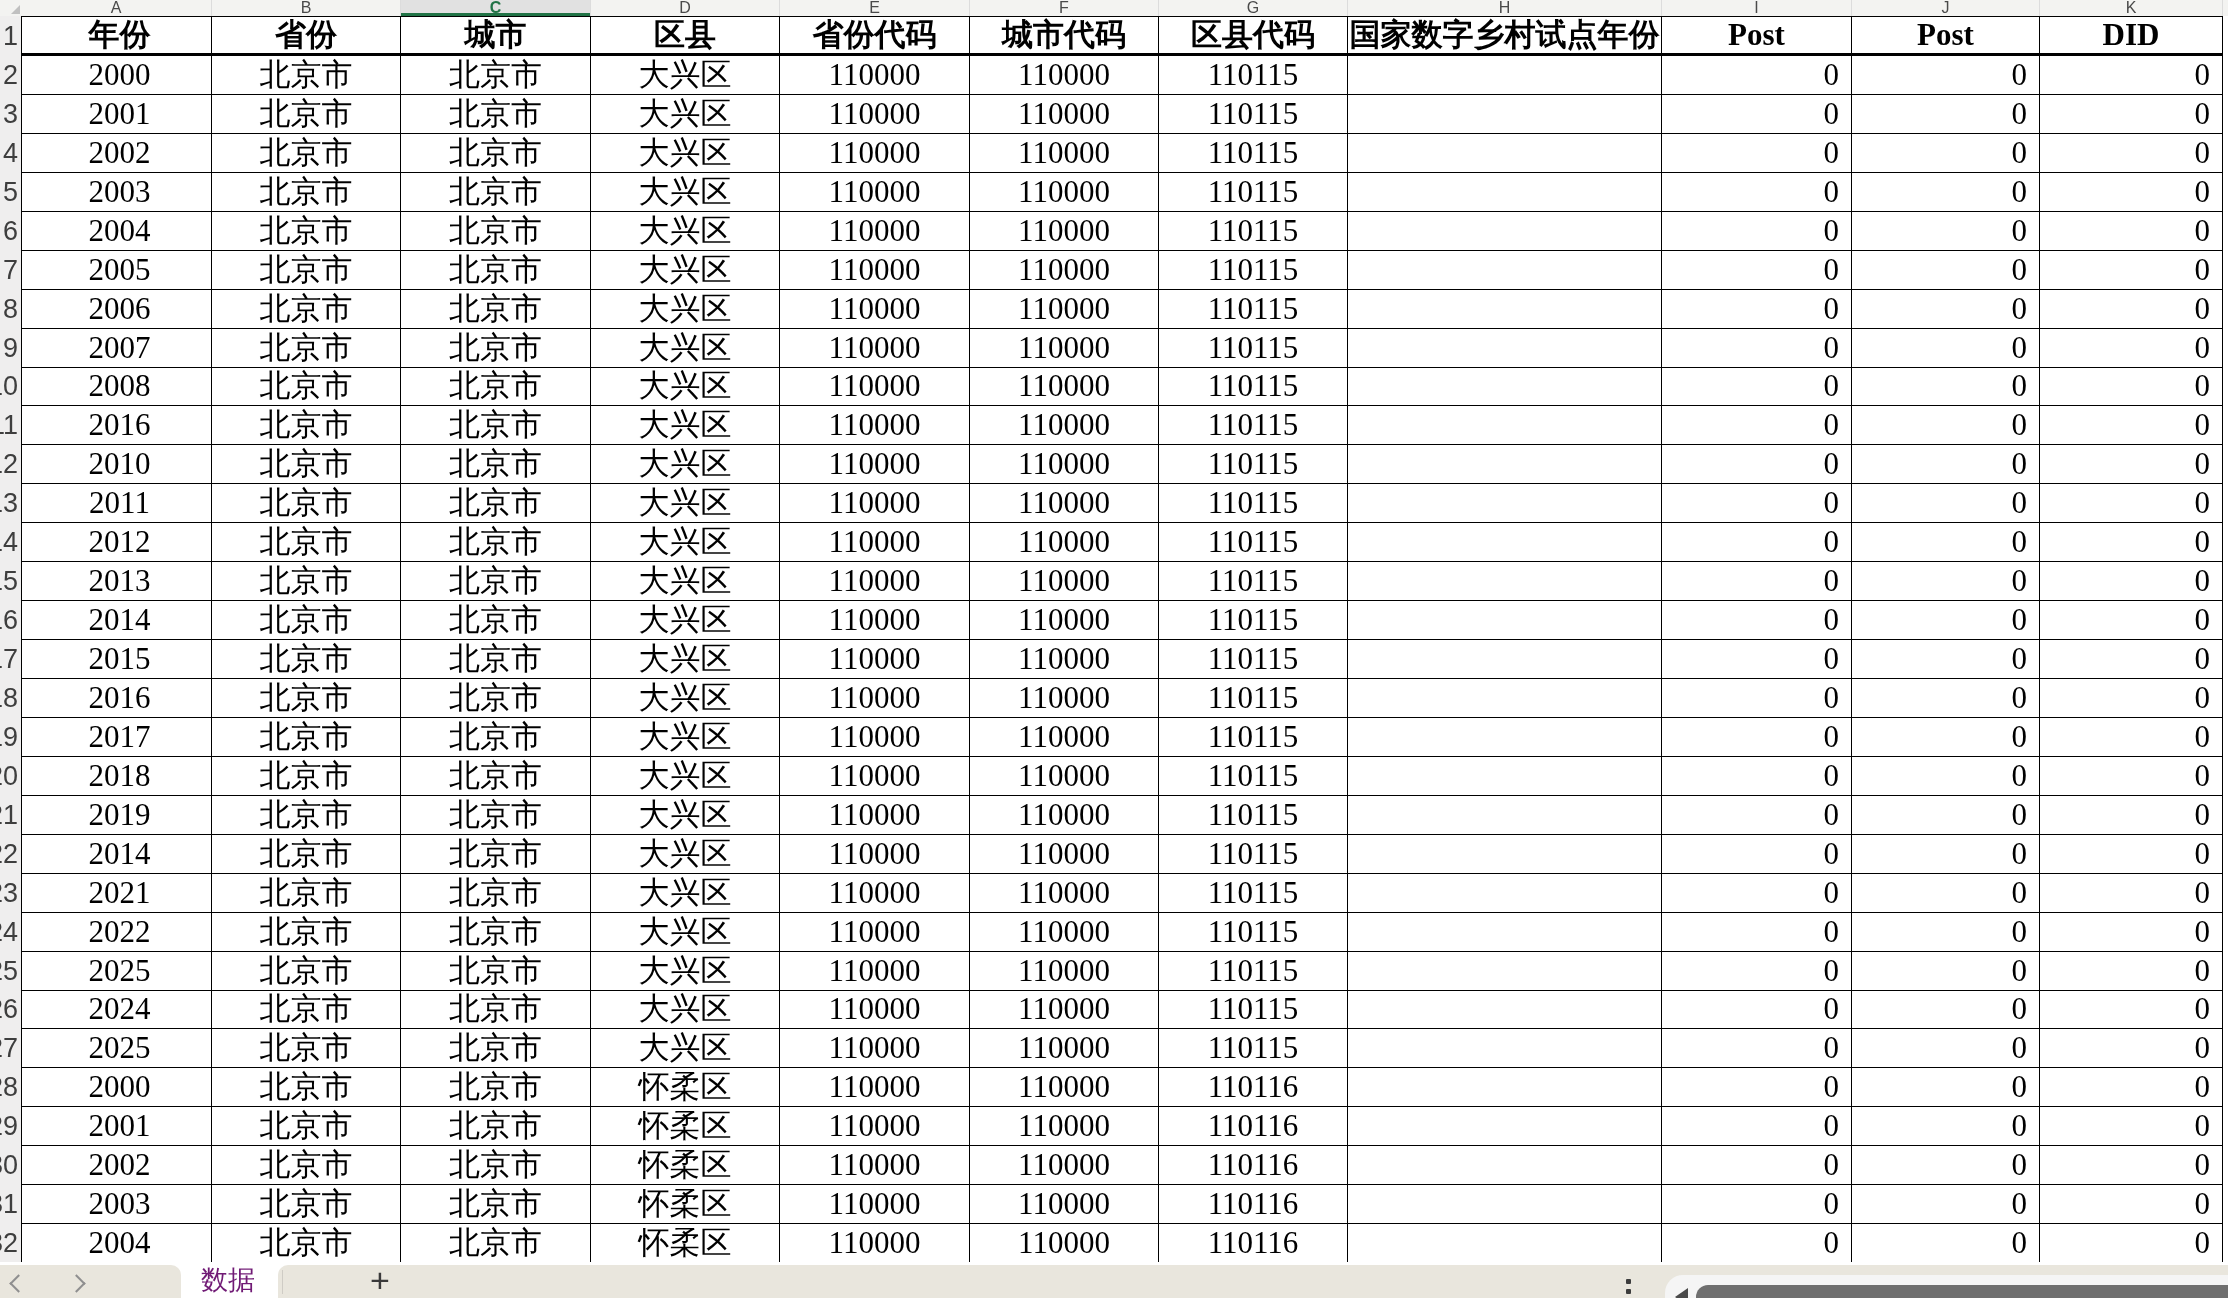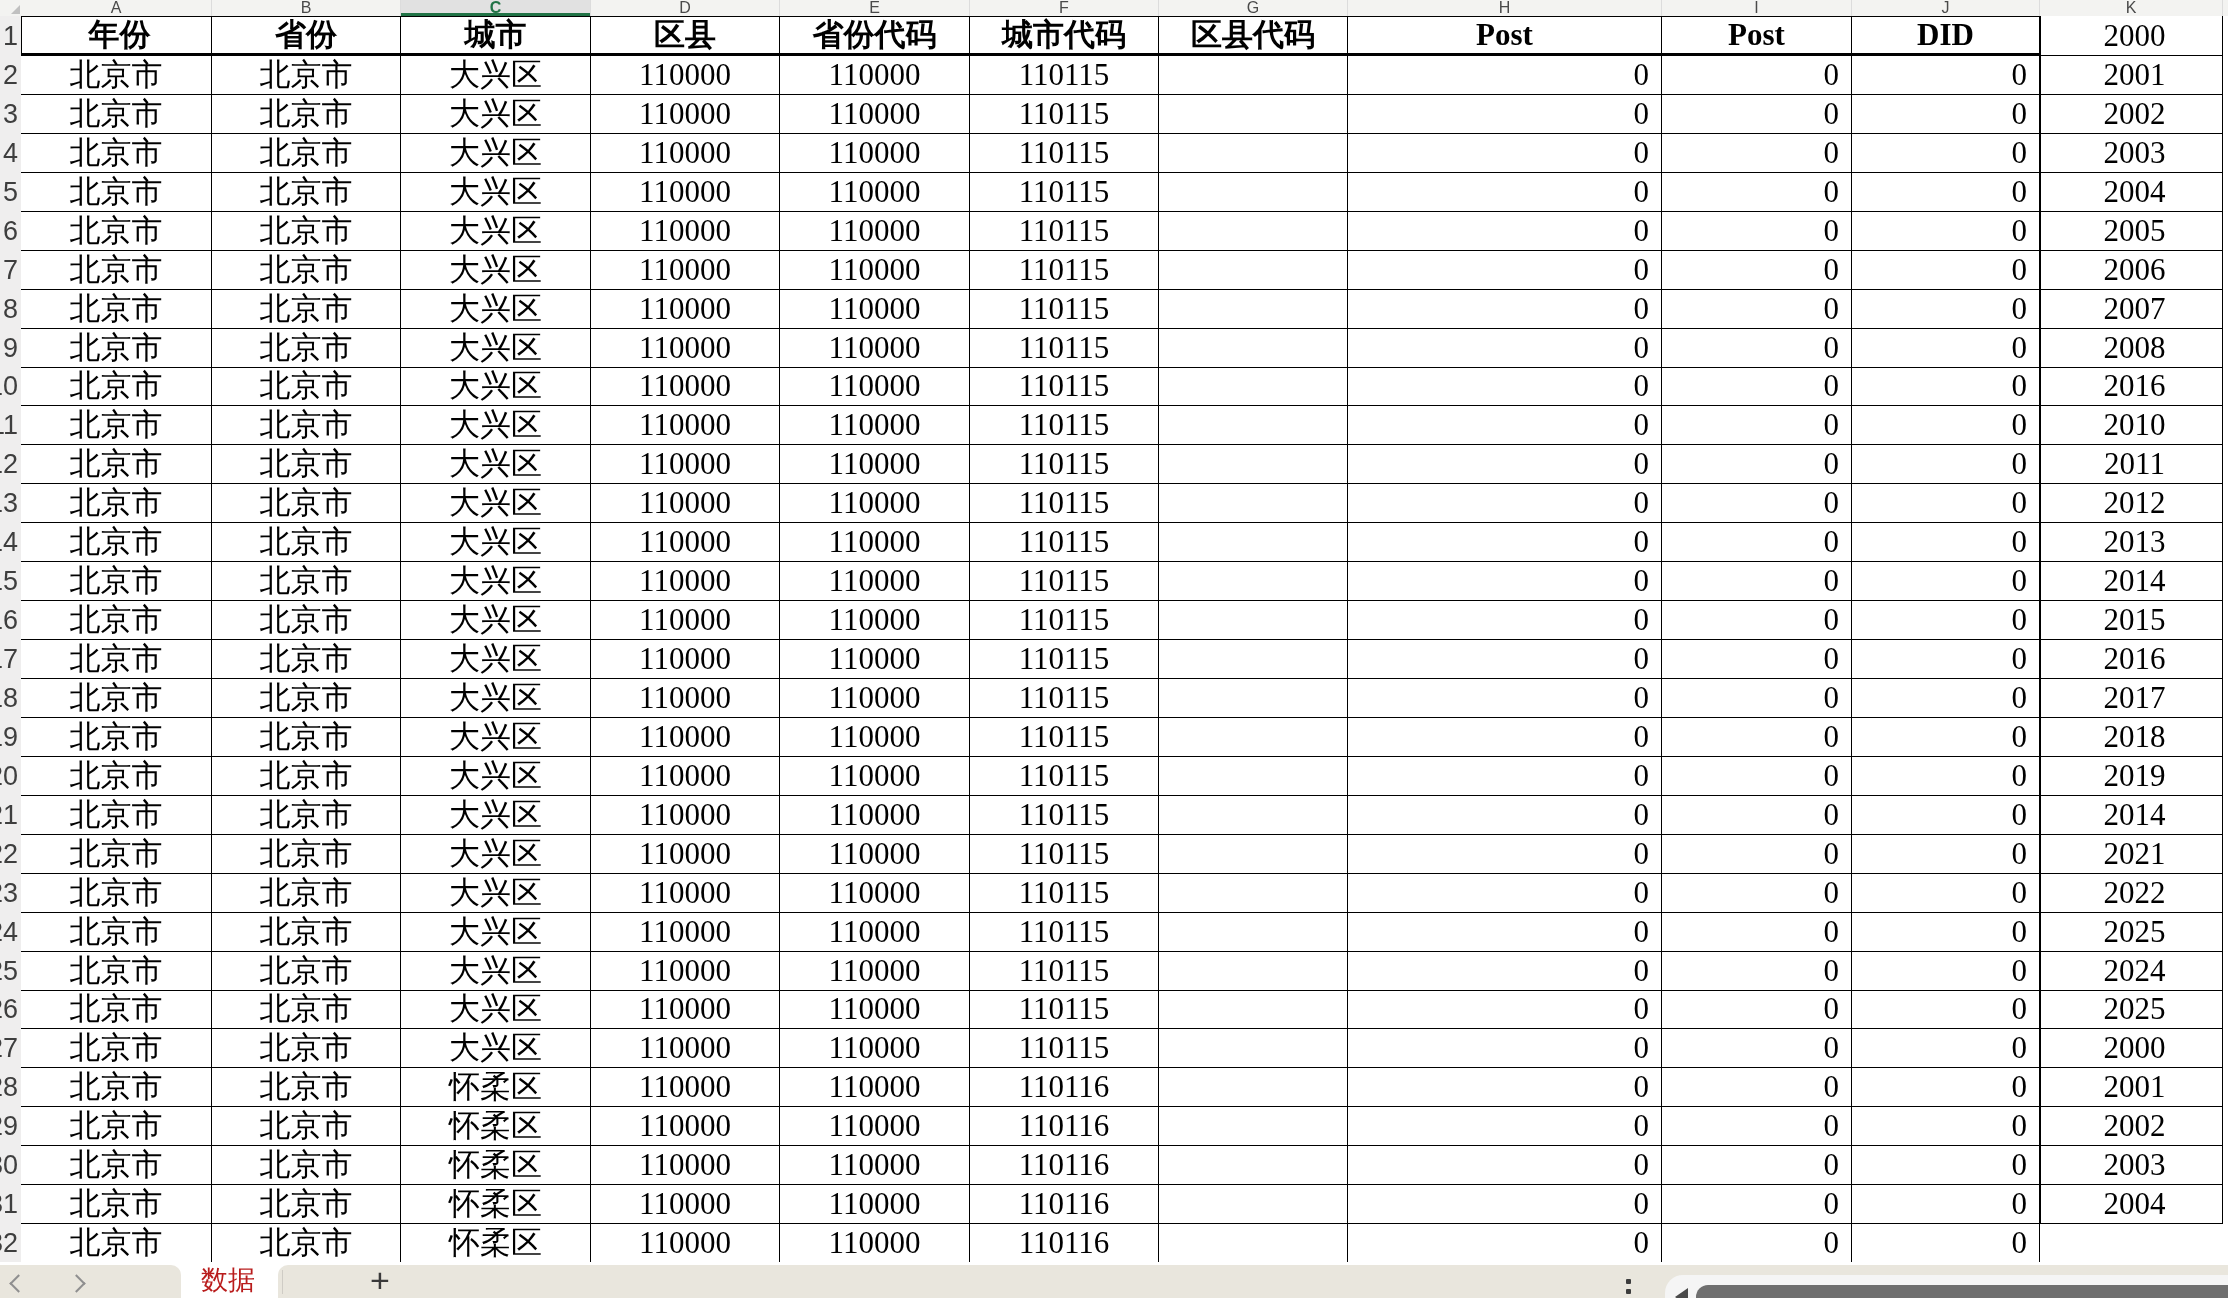--- a/index.html
+++ b/index.html
@@ -69,21 +69,21 @@
   }
   .chevron{
     position:absolute;top:12px;width:13px;height:13px;
     border-left:2px solid #8f8f8f;border-bottom:2px solid #8f8f8f;
   }
   .chevron.prev{left:22px;transform:rotate(45deg);}
   .chevron.next{left:80px;transform:rotate(225deg);}
   .active-tab{
     position:absolute;left:181px;top:0;width:94px;height:36px;
     display:flex;align-items:flex-start;justify-content:center;
-    font-size:27px;color:#b91c1c;background:#fff;
+    font-size:27px;color:#701a75;background:#fff;
   }
   .add-sheet{
     position:absolute;left:356px;top:0;width:48px;height:36px;
     display:flex;align-items:center;justify-content:center;
     font-size:34px;font-weight:300;color:#3a3a3a;
   }
   .drag-dots{position:absolute;left:1626px;top:17px;width:5px;}
   .drag-dots span{
     display:block;width:5px;height:5px;border-radius:1px;background:#3d3d3d;margin-bottom:5px;
   }
@@ -162,20 +162,21 @@
 
   <div class="grid" style="grid-template-columns: 191px 189px 190px 189px 190px 189px 189px 314px 190px 188px 183px;">
 
   <div class="cell header first-col">年份</div>
       <div class="cell header">省份</div>
       <div class="cell header">城市</div>
       <div class="cell header">区县</div>
       <div class="cell header">省份代码</div>
       <div class="cell header">城市代码</div>
       <div class="cell header">区县代码</div>
+      <div class="cell header">国家数字乡村试点年份</div>
       <div class="cell header">Post</div>
       <div class="cell header">Post</div>
       <div class="cell header">DID</div>
       <div class="cell first-col">2000</div>
       <div class="cell">北京市</div>
       <div class="cell">北京市</div>
       <div class="cell">大兴区</div>
       <div class="cell">110000</div>
       <div class="cell">110000</div>
       <div class="cell">110115</div>

